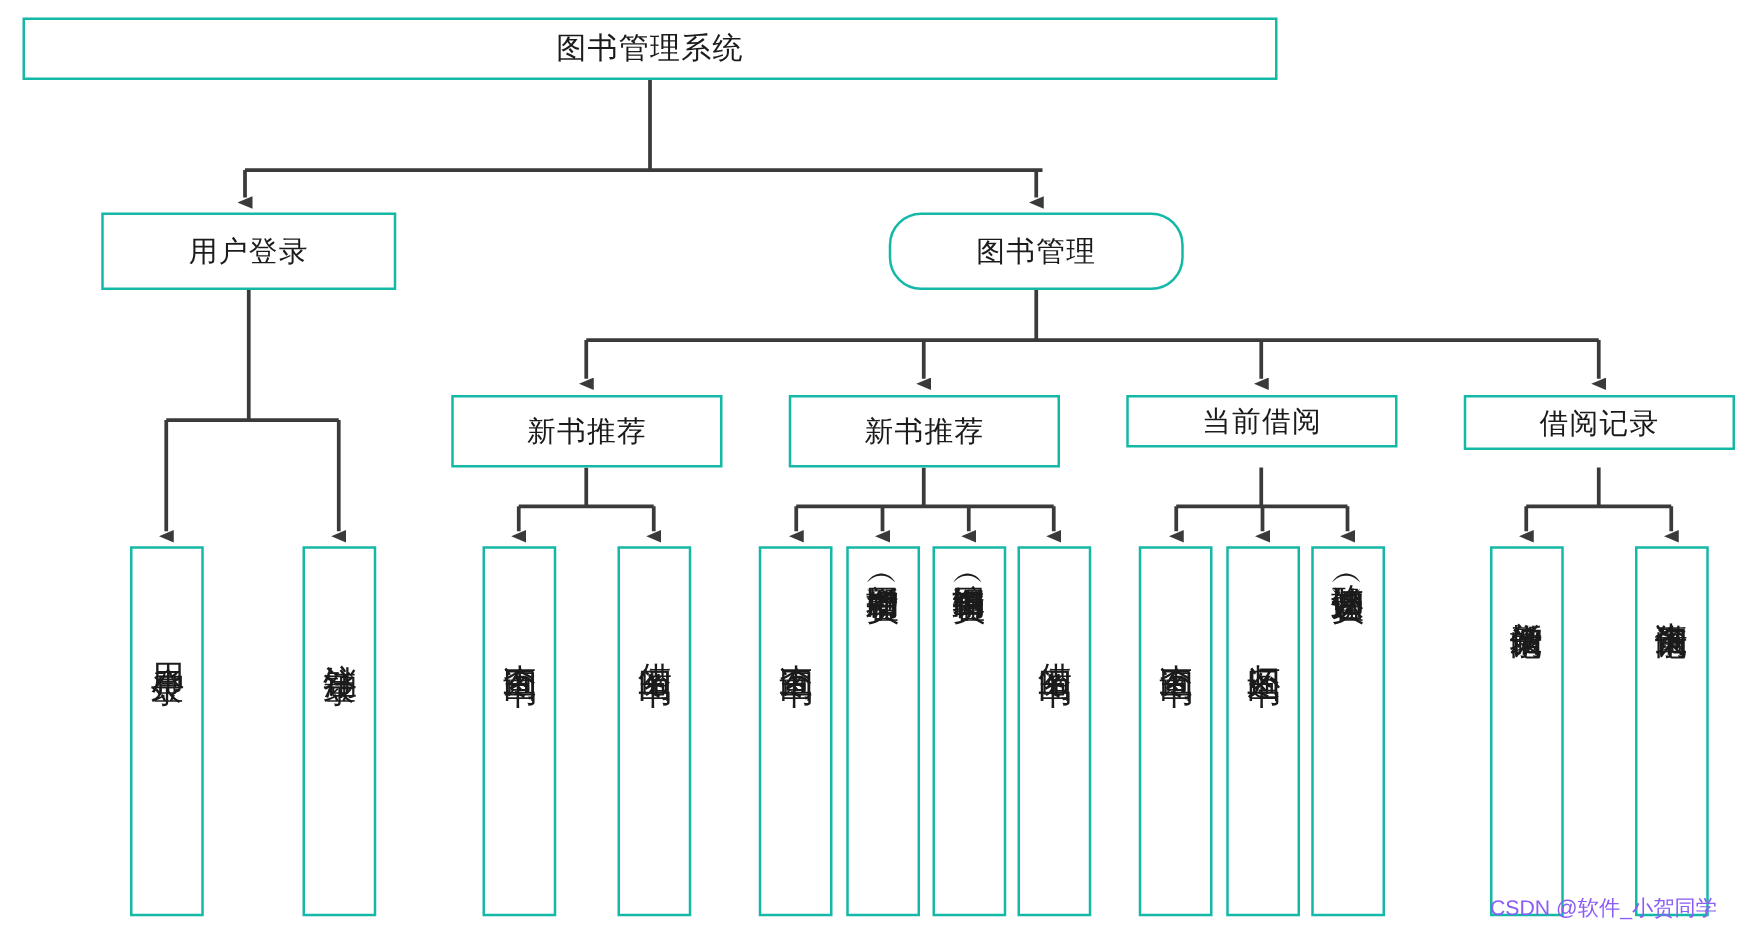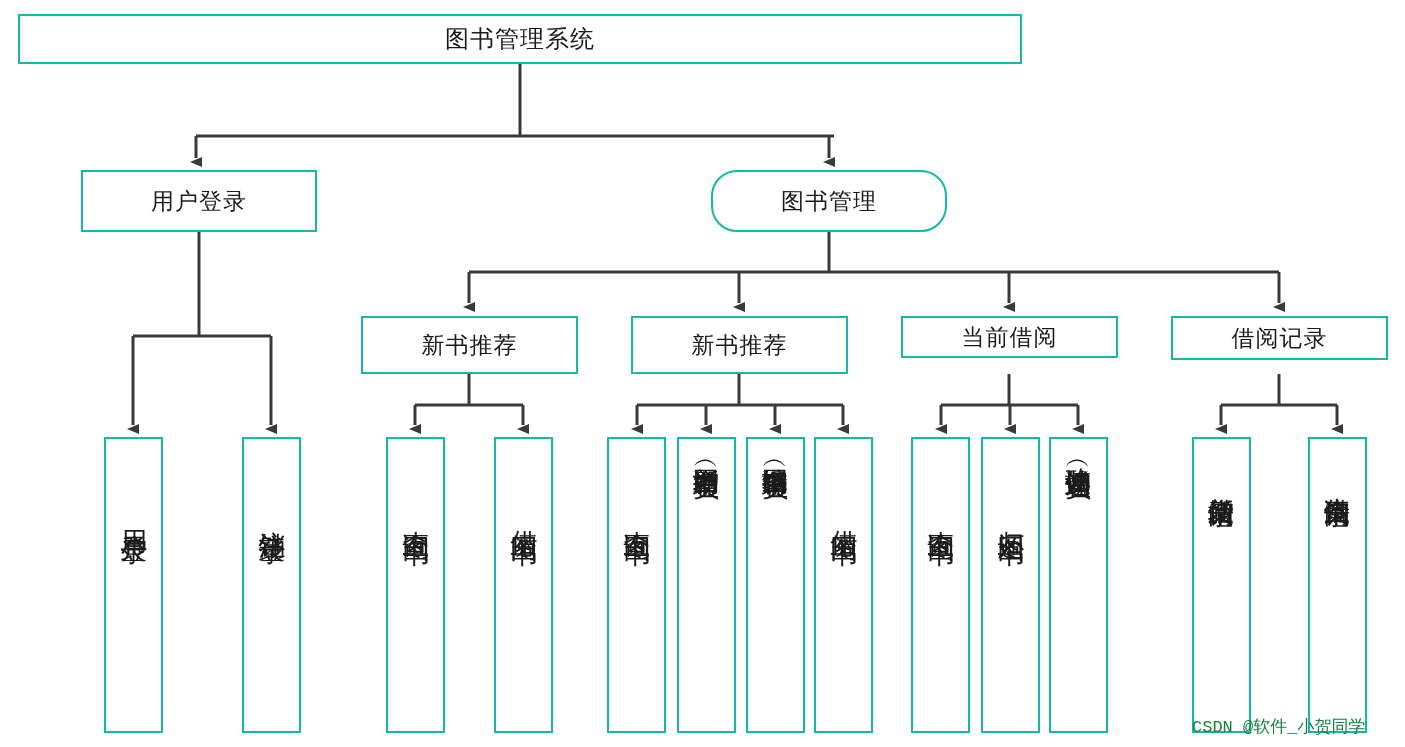--- a/index.html
+++ b/index.html
@@ -61,25 +61,25 @@
     letter-spacing: 3px;
     line-height: 1;
     white-space: nowrap;
   }
   .node.v.tall .lbl {
     font-size: 26px;
     letter-spacing: 1px;
   }
   .watermark {
     position: absolute;
-    color: #15803d;
+    color: #8b5cf6;
     font-size: 17px;
     white-space: nowrap;
     z-index: 5;
-    font-family: Liberation Mono, monospace;
+    font-family: Liberation Sans, sans-serif;
   }
 </style>
 </head>
 <body>
 
 <div id="canvas">
 
   <svg id="edges" viewBox="0 0 1405 747" xmlns="http://www.w3.org/2000/svg">
     <defs>
       <marker id="arrow" markerWidth="10" markerHeight="12" refX="1" refY="6" orient="auto" markerUnits="userSpaceOnUse">

